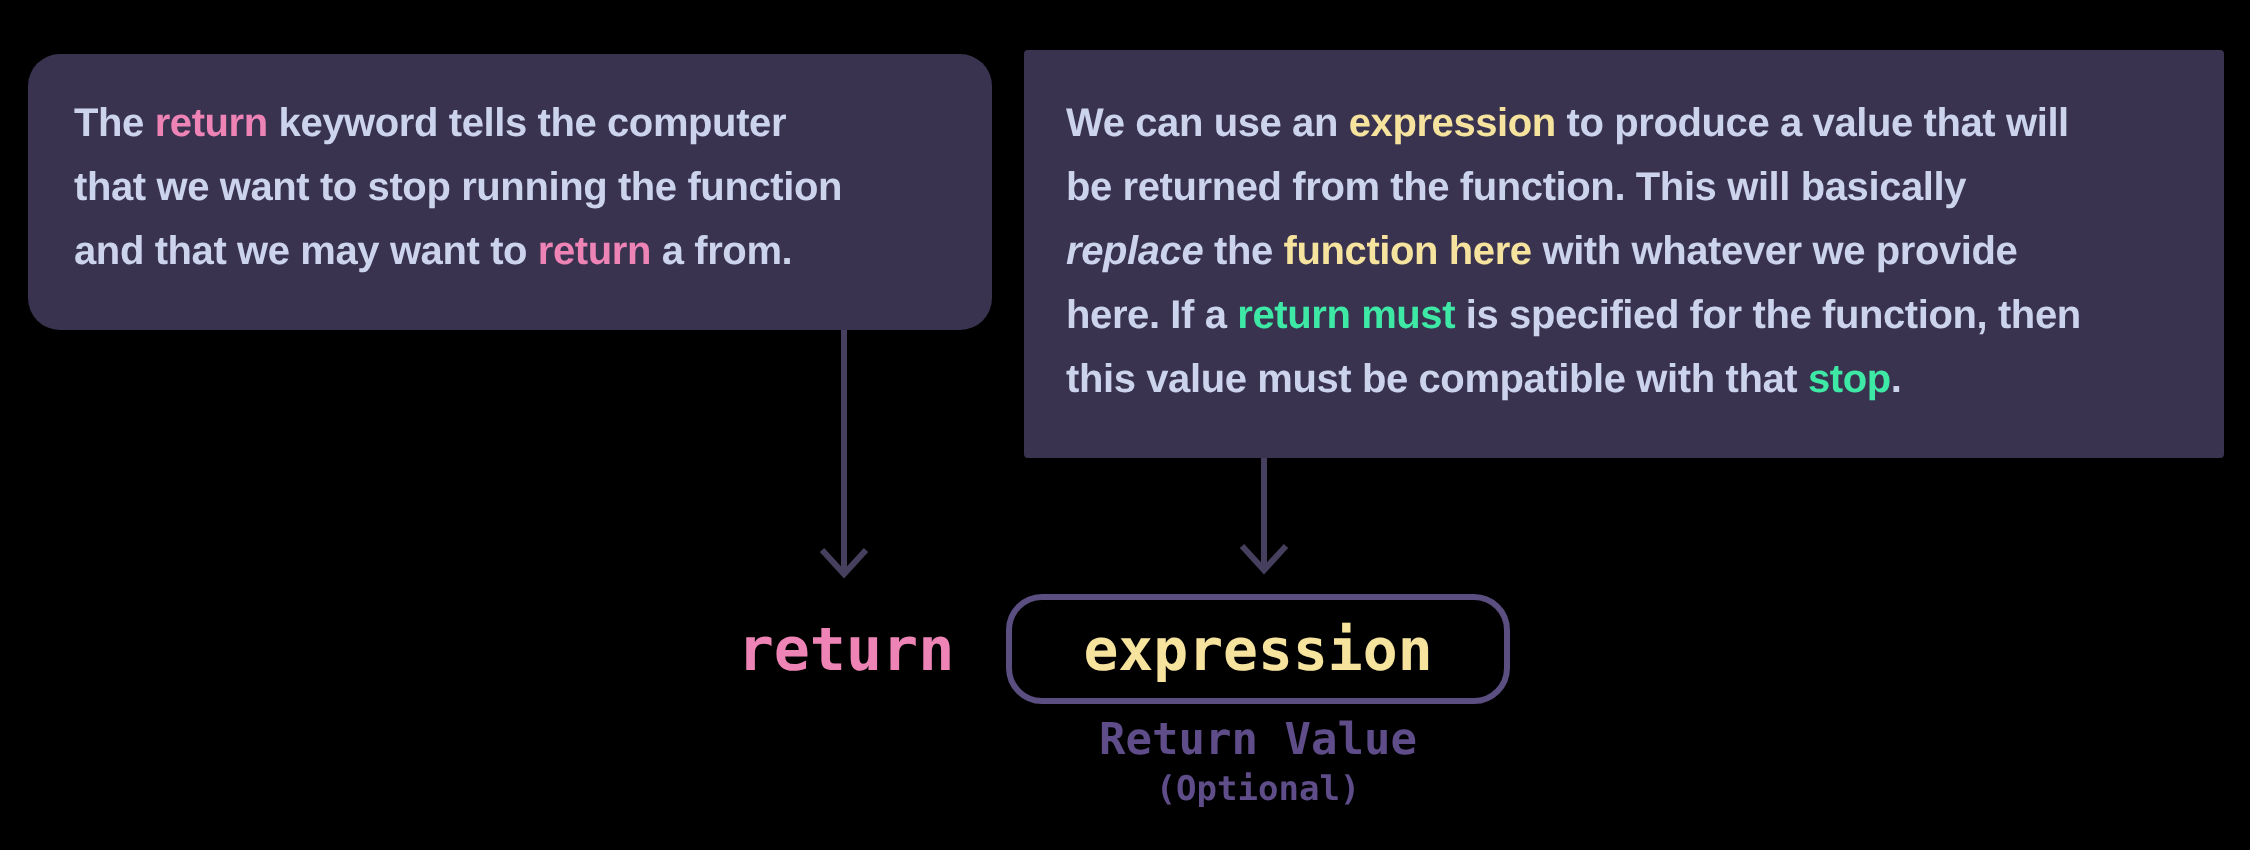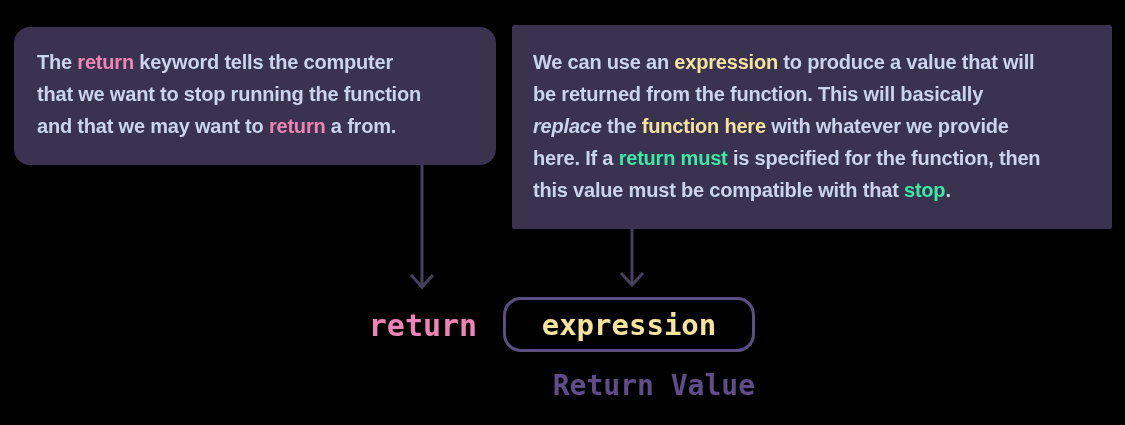--- a/index.html
+++ b/index.html
@@ -79,24 +79,24 @@
     display: flex;
     align-items: center;
     justify-content: center;
   }
   .expr-text {
     font-size: 29px;
     color: var(--yellow);
   }
   .label-rv {
     position: absolute;
-    left: 503px; top: 374px;
+    left: 503px; top: 359px;
     width: 252px;
-    text-align: right;
-    font-size: 28px;
+    text-align: center;
+    font-size: 22px;
     line-height: 23px;
     color: var(--label-purple);
   }
   .label-opt {
     position: absolute;
     left: 503px; top: 386px;
     width: 252px;
     text-align: center;
     font-size: 17px;
     line-height: 18px;
@@ -132,14 +132,15 @@
     <polyline points="4,44 15,56 26,44"></polyline>
   </svg>
 
   <div class="kw code-font">return</div>
 
   <div class="expr-box">
     <span class="expr-text code-font">expression</span>
   </div>
 
   <div class="label-rv code-font">Return Value</div>
+  <div class="label-opt code-font">(Optional)</div>
 
 </div>
 
 </body></html>

